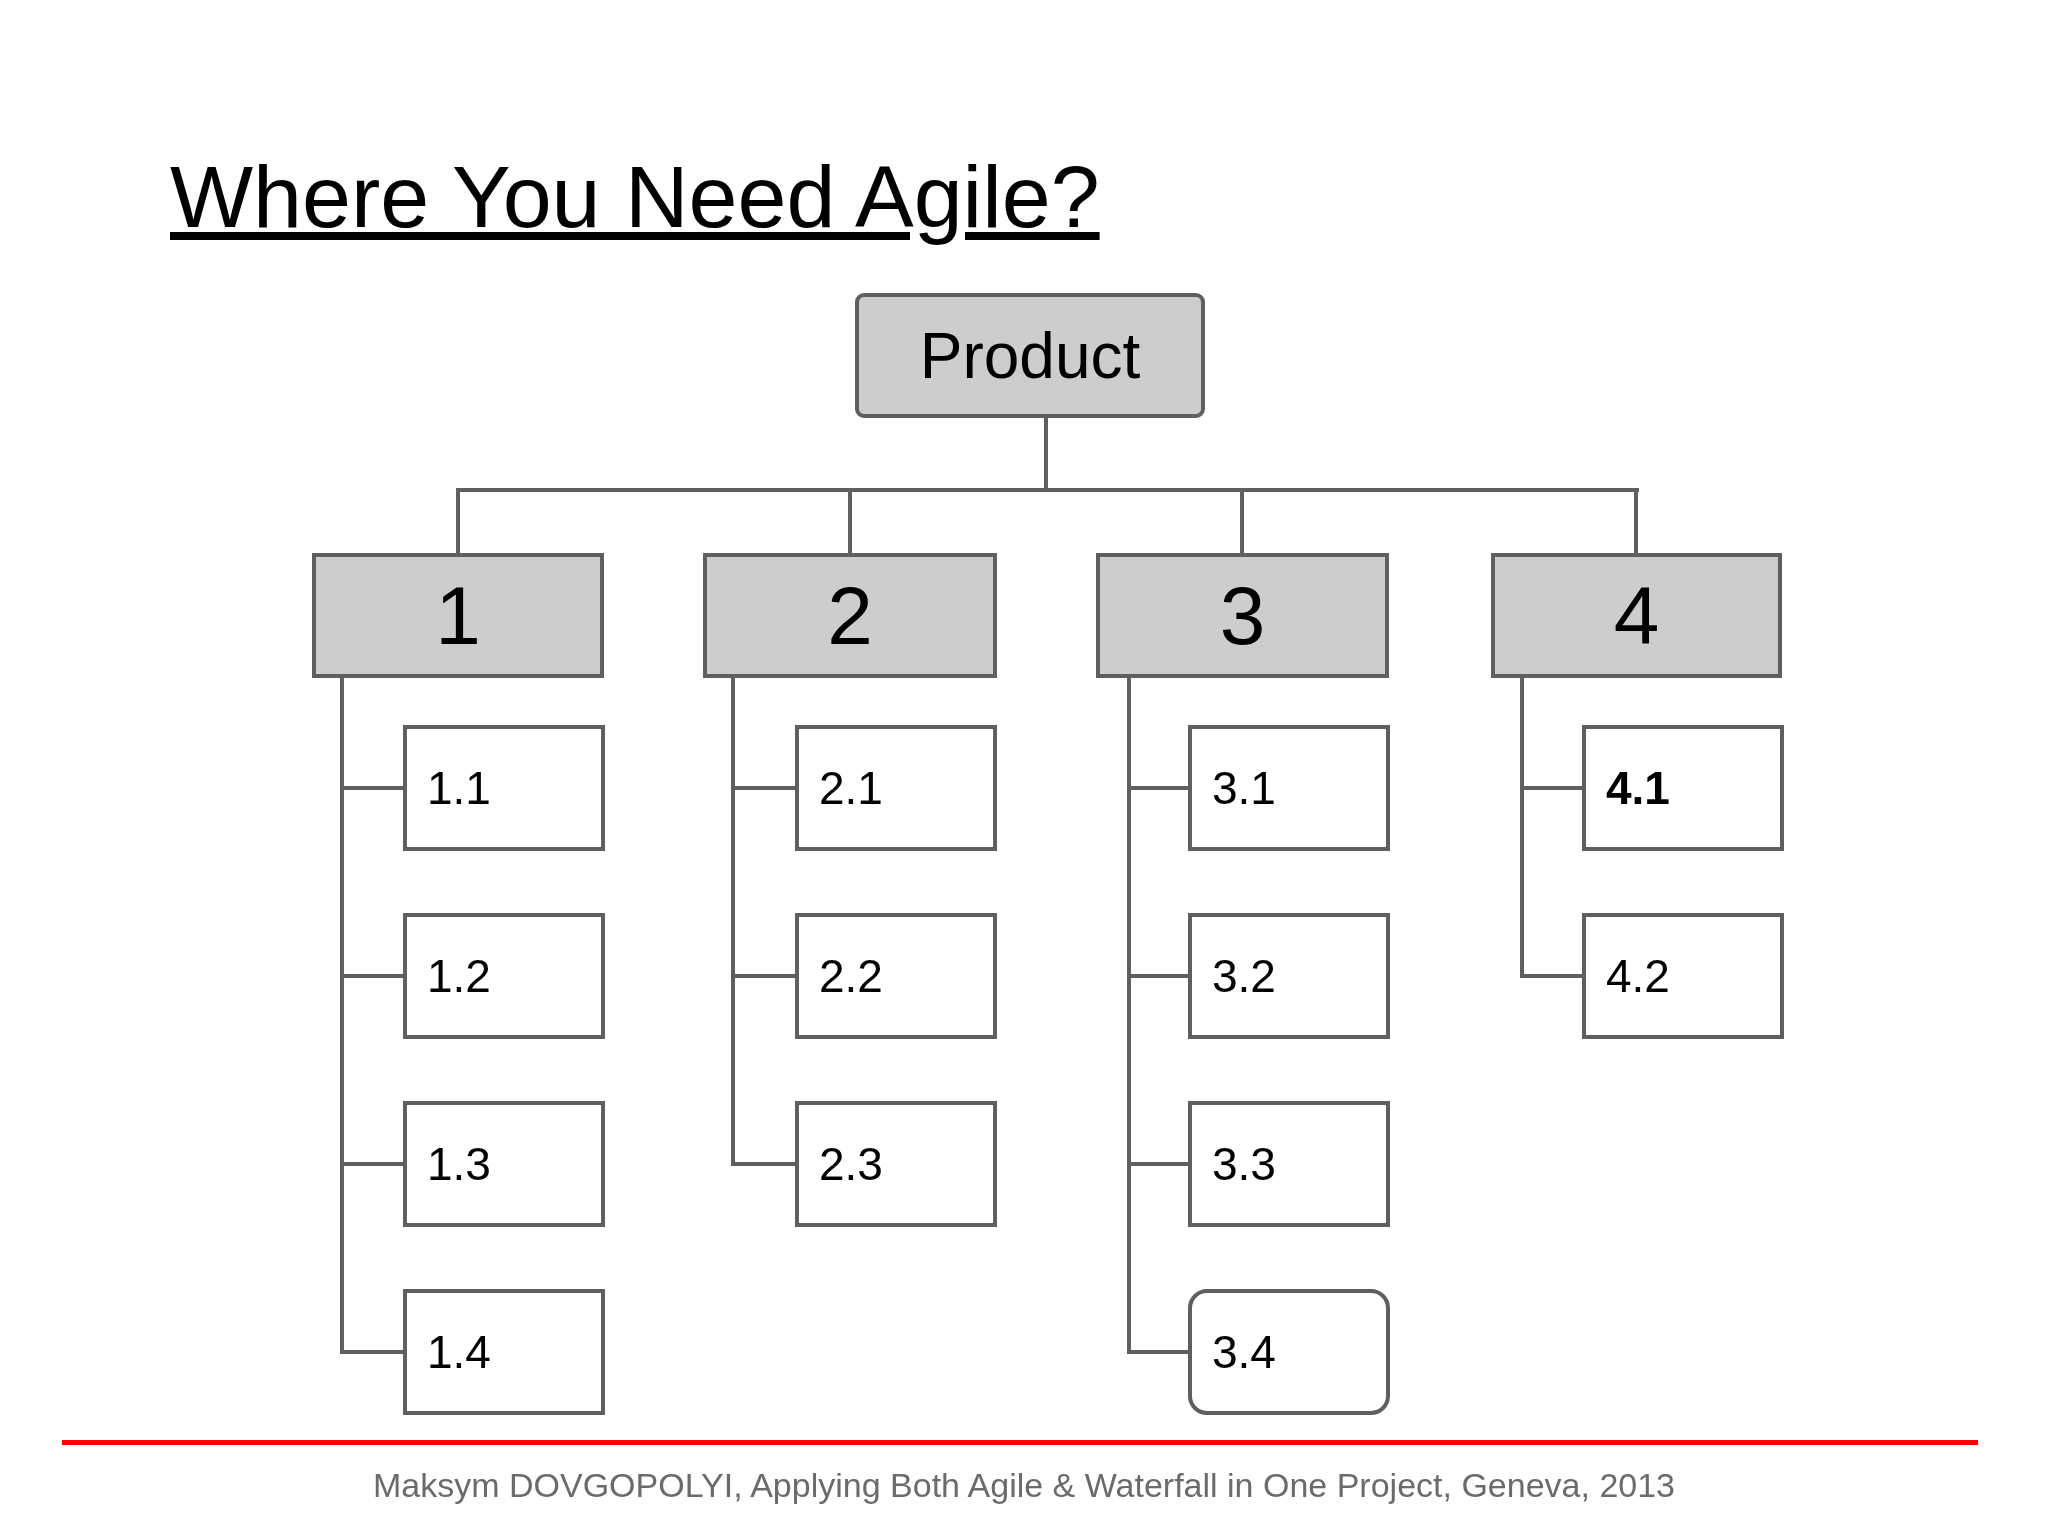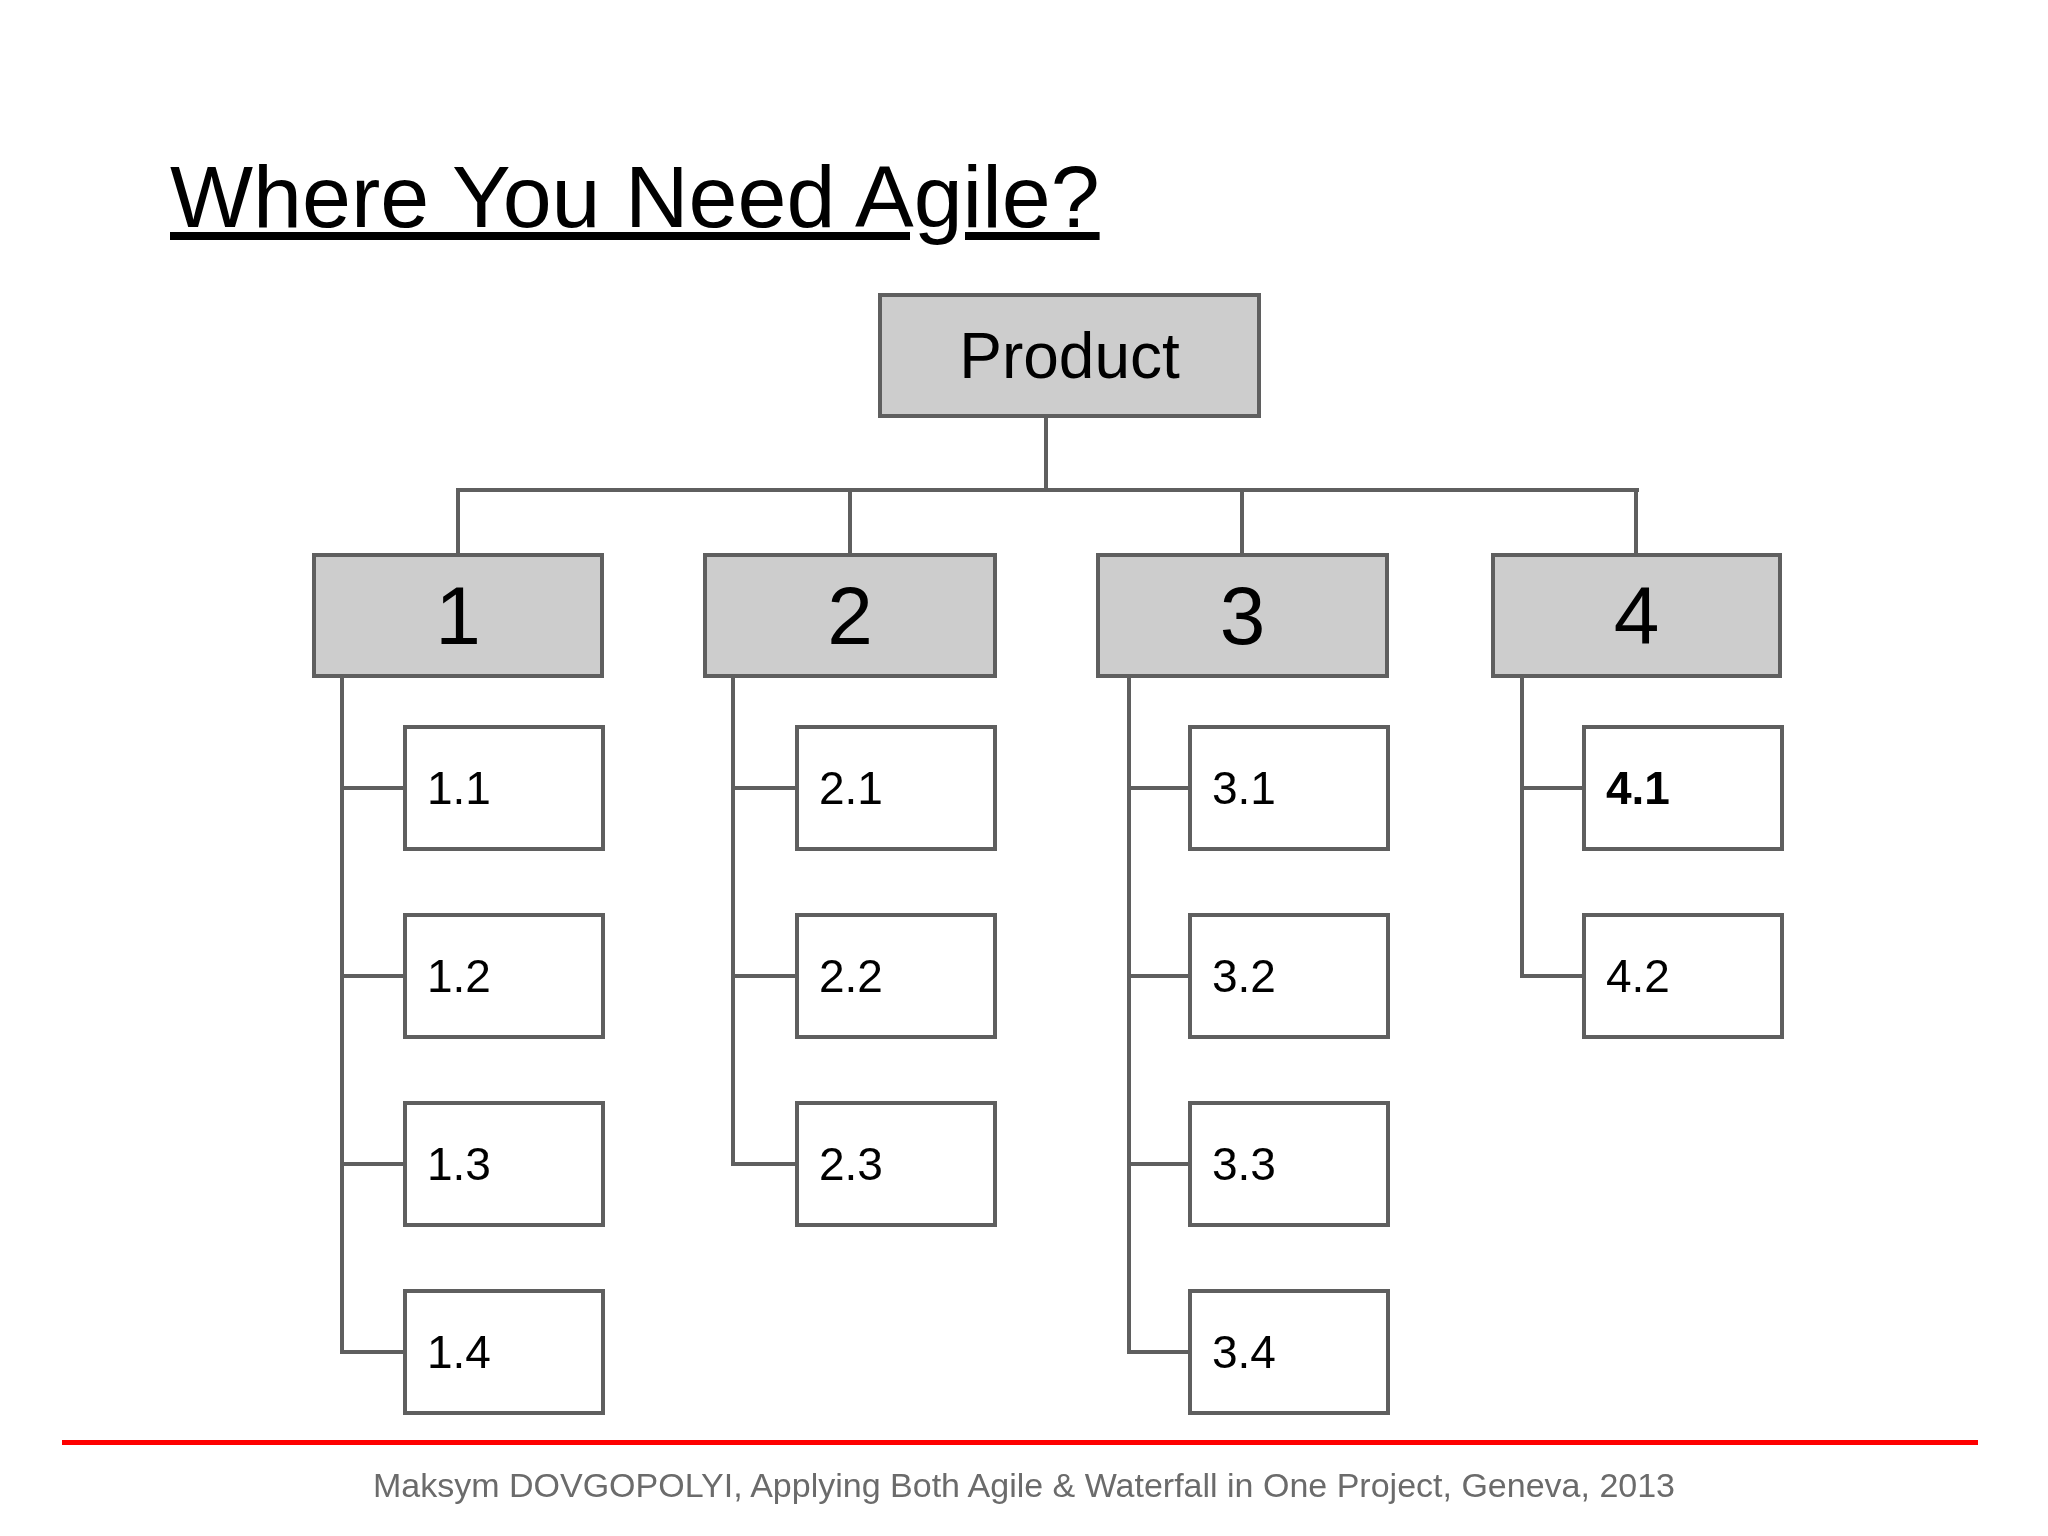--- a/index.html
+++ b/index.html
@@ -70,21 +70,21 @@
     white-space: nowrap;
   }
 </style>
 </head>
 <body>
 
 <div class="slide">
 
   <div class="title">Where You Need Agile?</div>
 
-  <div class="node root" style="left:878px; top:293px; width:383px; height:125px;">
+  <div class="node root" style="left:855px; top:293px; width:350px; height:125px;border-radius:9px;">
     <span>Product</span>
   </div>
 
   <div class="cline" style="left:1044px; top:417px; width:4px; height:71px;"></div>
   <div class="cline" style="left:456px; top:488px; width:1183px; height:4px;"></div>
   <div class="cline" style="left:456px; top:488px; width:4px; height:67px;"></div>
   <div class="cline" style="left:848px; top:488px; width:4px; height:67px;"></div>
   <div class="cline" style="left:1240px; top:488px; width:4px; height:67px;"></div>
   <div class="cline" style="left:1634px; top:488px; width:4px; height:67px;"></div>
 
@@ -142,21 +142,21 @@
   <div class="cline" style="left:1127px; top:1350px; width:63px; height:4px;"></div>
   <div class="leaf" style="left:1188px; top:725px;">
     <span>3.1</span>
   </div>
   <div class="leaf" style="left:1188px; top:913px;">
     <span>3.2</span>
   </div>
   <div class="leaf" style="left:1188px; top:1101px;">
     <span>3.3</span>
   </div>
-  <div class="leaf" style="left:1188px; top:1289px;">
+  <div class="leaf" style="left:1188px; top:1289px;border-radius:19px;">
     <span>3.4</span>
   </div>
 
   <div class="cline" style="left:1520px; top:786px; width:64px; height:4px;"></div>
   <div class="cline" style="left:1520px; top:974px; width:64px; height:4px;"></div>
   <div class="leaf" style="left:1582px; top:725px;font-weight:bold;">
     <span>4.1</span>
   </div>
   <div class="leaf" style="left:1582px; top:913px;">
     <span>4.2</span>

